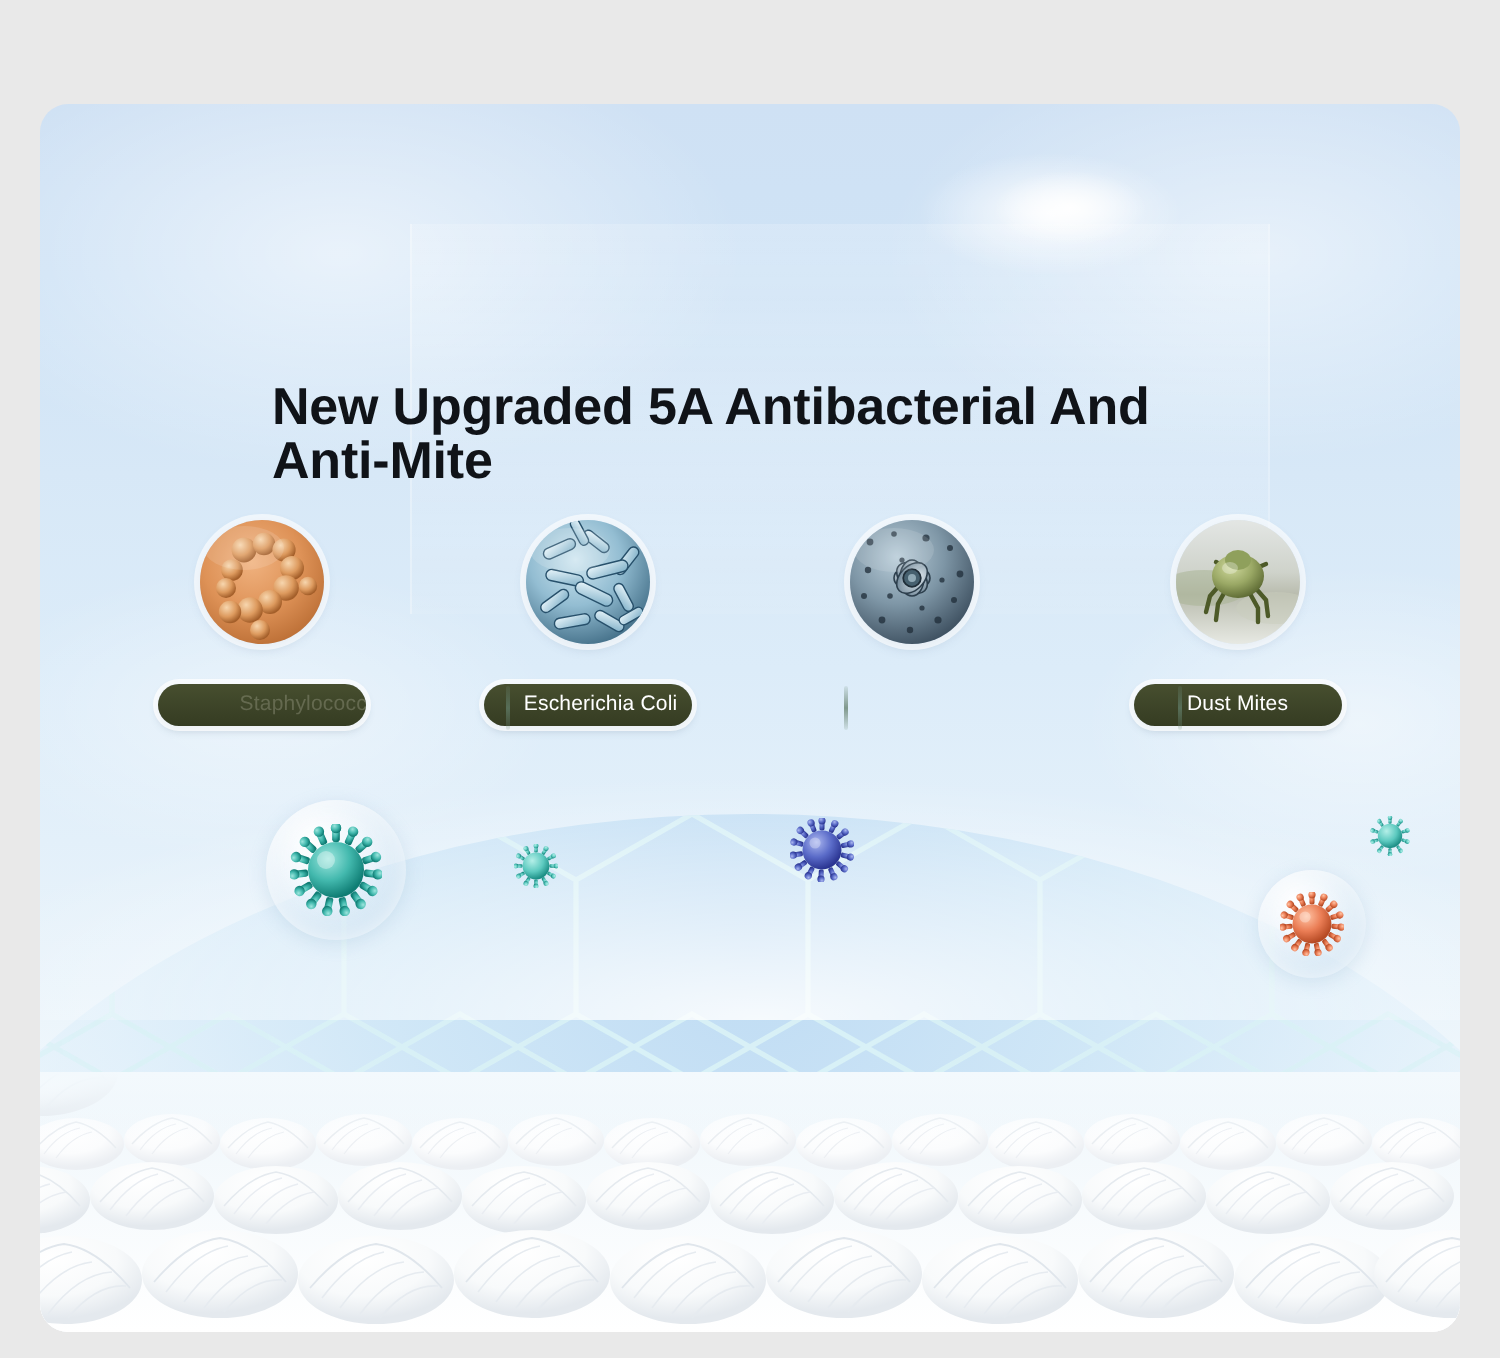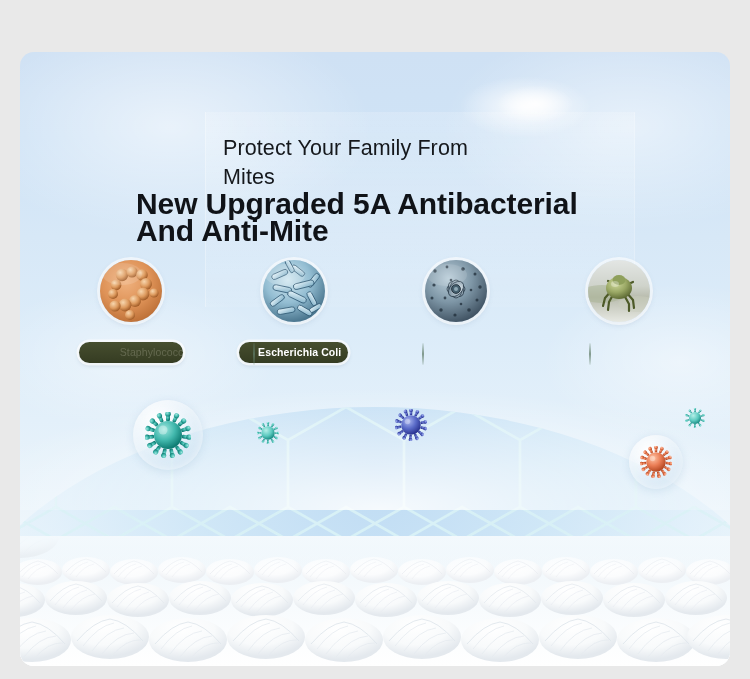--- a/index.html
+++ b/index.html
@@ -96,21 +96,21 @@
     letter-spacing: .1px;
     color: #15181c;
     font-weight: 400;
   }
 
   #main-heading {
     position: absolute;
     left: 116px;
     top: 138px;
     width: 450px;
-    font-size: 30px;
+    font-size: 26px;
     line-height: 27px;
     font-weight: 700;
     letter-spacing: -.1px;
     color: #101318;
   }
 
   
   #germ-row {
     position: absolute;
     left: 30px;
@@ -162,21 +162,21 @@
     color: #ffffff;
     letter-spacing: .1px;
     line-height: 1;
   }
   
   .germ-item.faded .germ-badge span {
     color: rgba(190,190,170,.30);
     transform: translateX(26px);
   }
   
-  .germ-item.clipped .germ-badge { justify-content: center; font-weight: bold; }
+  .germ-item.clipped .germ-badge { justify-content: flex-end; }
   .germ-item.clipped .germ-badge span { transform: translateX(6px); }
 
   .germ-divider {
     position: absolute;
     top: 83px;
     width: 2px;
     height: 22px;
     background: linear-gradient(180deg, rgba(120,150,130,.15), rgba(96,124,104,.75), rgba(120,150,130,.15));
     border-radius: 1px;
   }
@@ -264,21 +264,20 @@
 
     <div class="cloud-wash cw1"></div>
     <div class="cloud-wash cw2"></div>
     <div class="cloud-wash cw3"></div>
     <div class="cloud-wash cw4"></div>
     <div class="cloud-wash cw5"></div>
     <div class="cloud-wash cw6"></div>
 
     <div id="frosted-panel"></div>
 
-    <div id="subheading">Protect Your Family From Mites</div>
 
     <div id="main-heading">New Upgraded 5A Antibacterial And Anti-Mite</div>
 
     <div id="germ-row">
 
       <div class="germ-item faded">
         <div class="germ-disc">
           <svg viewBox="0 0 62 62">
             <defs>
               <radialGradient id="stBg" cx="42%" cy="34%" r="72%">
@@ -424,20 +423,23 @@
               <path d="M38 32 L45 40 L46 48"></path>
               <path d="M36 35 L41 44 L41 51"></path>
               <path d="M27 25 L20 21"></path>
               <path d="M38 25 L45 22"></path>
             </g>
             <ellipse cx="31" cy="28" rx="13" ry="11" fill="url(#mite)"></ellipse>
             <ellipse cx="31" cy="20" rx="6.5" ry="5" fill="#8fa05c"></ellipse>
             <ellipse cx="27" cy="24" rx="4" ry="3" fill="rgba(255,255,255,.30)"></ellipse>
           </svg>
         </div>
+        <div class="germ-badge">
+          <span>Dust Mites</span>
+        </div>
       </div>
 
       <div class="germ-divider gd1"></div>
       <div class="germ-divider gd2"></div>
       <div class="germ-divider gd3"></div>
     </div>
 
     <div id="hex-sphere">
       <svg width="870" height="560" viewBox="0 0 870 560">
         <defs>

